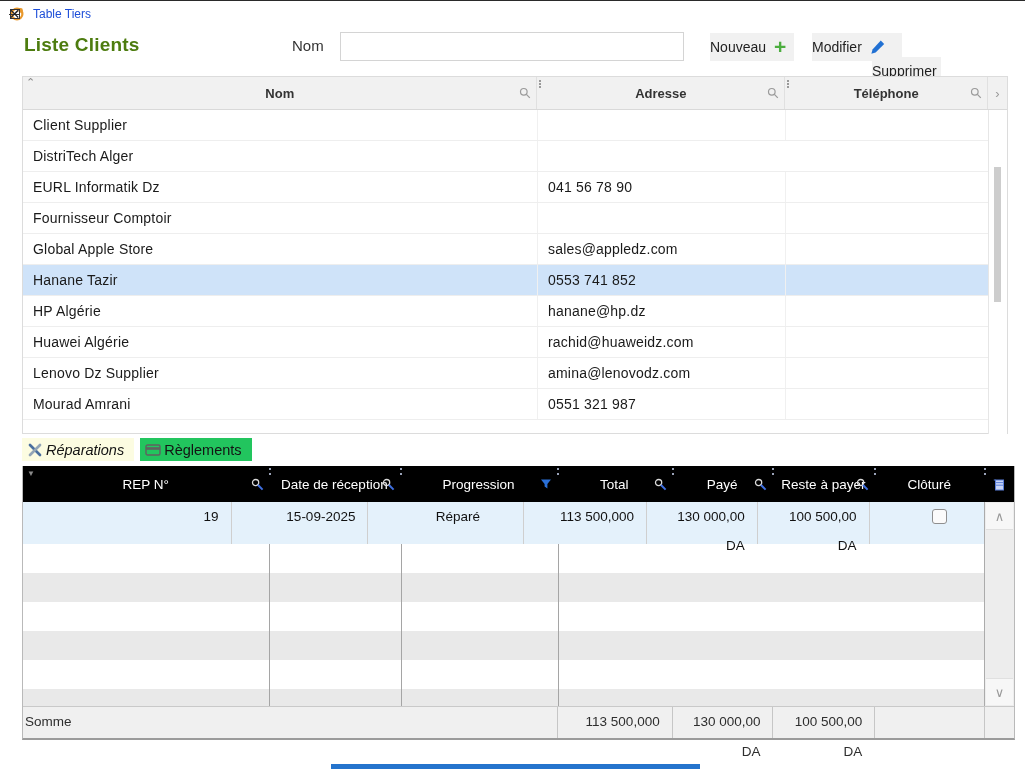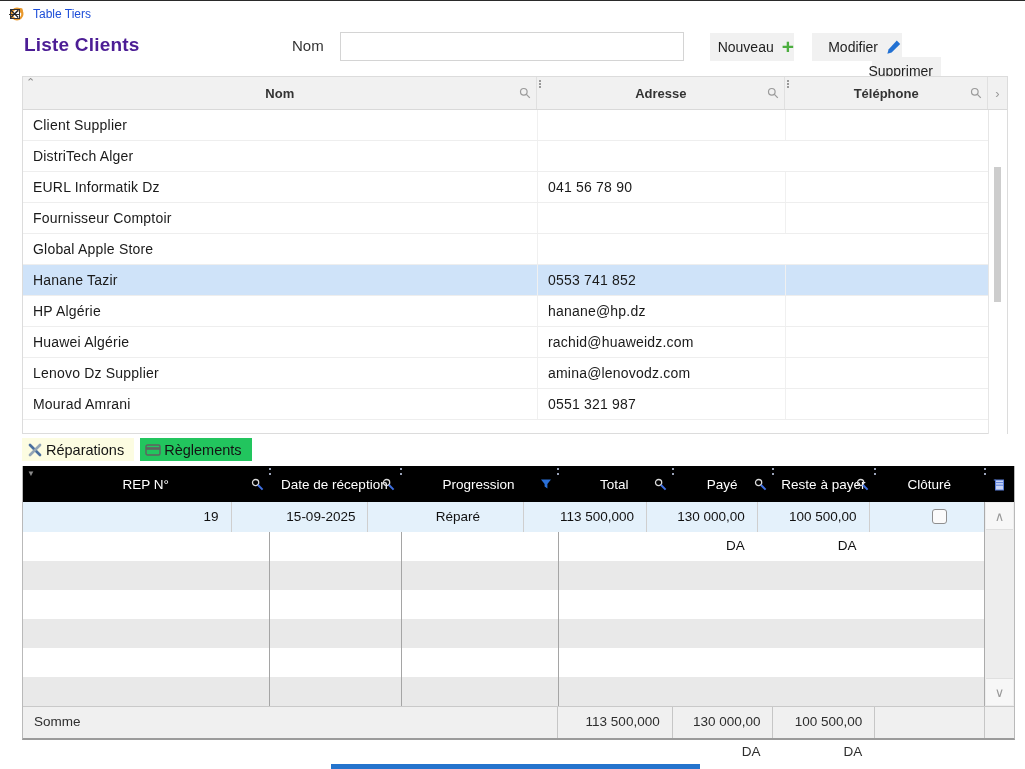--- a/index.html
+++ b/index.html
@@ -12,24 +12,24 @@
   .app-ico { margin-left:10px; width:14px; height:14px; }
   .title-text { margin-left:9px; font-size:12px; color:#1d4ed8; }
   .winbtn { position:absolute; top:0; width:29px; height:26px; display:flex; align-items:center; justify-content:center; cursor:default; }
   .winbtn.min { left:896; }
   .winbtn.max { left:944; }
   .winbtn.cls { left:992; font-size:14px; color:#222; }
   .min-glyph { width:11px; border-top:1.5px solid #333; display:block; }
   .max-glyph { width:10px; height:10px; border:1.3px solid #333; display:block; }
 
   
-  .page-title { position:absolute; left:24px; top:33px; font-size:19px; font-weight:700; color:#4c1d95; letter-spacing:.2px; }
+  .page-title { position:absolute; left:24px; top:33px; font-size:19px; font-weight:700; color:#4d7c0f; letter-spacing:.2px; }
   .nom-label { position:absolute; left:292px; top:36px; font-size:15px; color:#333; }
   .nom-input { position:absolute; left:340px; top:31px; width:344px; height:29px; border:1px solid #d4d4d4; background:#fff; font-size:14px; padding:0 8px; outline:none; }
-  .tbtn { position:absolute; top:32px; height:28px; background:#f1f1f1; border:none; display:flex; align-items:center; justify-content:flex-end; gap:8px; font-size:14px; color:#1f1f1f; font-family:inherit; cursor:pointer; }
+  .tbtn { position:absolute; top:32px; height:28px; background:#f1f1f1; border:none; display:flex; align-items:center; justify-content:flex-start; gap:8px; font-size:14px; color:#1f1f1f; font-family:inherit; cursor:pointer; }
   .btn-new { left:710px; width:84px; }
   .btn-edit { left:812px; width:90px; }
   .btn-del { left:872px; width:69px;margin-top:24px; }
   .plus-glyph { color:#4cae3f; font-size:21px; font-weight:700; line-height:16px; }
 
   
   .ctable { position:absolute; left:22px; top:75px; width:986px; height:358px; border:1px solid #dcdcdc; background:#fff; }
   .chead { display:flex; height:33px; background:#f1f1f1; border-bottom:1px solid #d9d9d9; }
   .chcell { position:relative; display:flex; align-items:center; justify-content:center; font-size:13px; font-weight:700; color:#333; border-right:1px solid #e0e0e0; }
   .chcell:last-child { border-right:none; }
@@ -42,48 +42,48 @@
   .crow { display:flex; height:31px; border-bottom:1px solid #eeeeee; width:966px; background:#fff; }
   .crow.sel { background:#cfe3f9; }
   .ccell { font-size:14px; line-height:30px; padding-left:10px; border-right:1px solid #f0f0f0; overflow:hidden; white-space:nowrap; letter-spacing:.2px; }
   .cc-nom { width:515px; } .cc-adr { width:248px; } .cc-tel { width:203px; border-right:none; }
   .crail { position:absolute; right:0; top:33px; width:19px; height:324px; border-left:1px solid #e6e6e6; background:#fff; }
   .cthumb { position:absolute; left:5px; top:57px; width:7px; height:135px; background:#cdcdcd; }
 
   
   .tabs { position:absolute; left:22px; top:437px; height:23px; display:flex; gap:6px; }
   .tab { height:23px; display:flex; align-items:center; gap:3px; padding:0 10px 0 5px; font-size:14.5px; color:#141414; cursor:pointer; }
-  .tab.active { background:#fcfce1; }
+  .tab.active { background:#fcfce1;font-style:italic; }
   .tab.inactive { background:#22c55e; }
 
   
   .rtable { position:absolute; left:22px; top:465px; width:993px; height:274px; border-left:1px solid #b9b9b9; border-right:1px solid #b9b9b9; border-bottom:2px solid #9b9b9b; background:#fff; }
   .rhead { display:flex; height:36px; background:#000; color:#fff; }
   .rhcell { position:relative; display:flex; align-items:center; justify-content:center; font-size:13.5px; }
   .rhcell:not(:first-child)::before { content:""; position:absolute; left:0; top:2px; height:7px; border-left:2px dotted #9aa3b8; }
   .w-rep{width:246px;} .w-date{width:132px;} .w-prog{width:157px;} .w-tot{width:115px;} .w-pay{width:101px;} .w-rest{width:102px;} .w-clo{width:110px;} .w-rail{width:30px;}
   .rh-ico { position:absolute; right:5px; top:12px; }
   .corner-tri { position:absolute; left:4px; top:3px; font-size:8px; color:#8a8a8a; }
-  .rdatarow { display:flex; height:30px; background:#e4f1fb; width:963px;gap:24px; }
+  .rdatarow { display:flex; height:42px; background:#e4f1fb; width:963px;gap:24px; }
   .rdcell { font-size:13.5px; line-height:29px; border-right:1px solid #cfcfcf; color:#111; }
   .ra-right { text-align:right; padding-right:12px; }
   .ra-center { text-align:center; }
   .checkbox { display:inline-block; width:15px; height:15px; border:1px solid #8f8f8f; border-radius:3px; background:#fbfbfb; margin-top:7px; }
   .emptyrows { position:relative; width:963px; }
   .erow { height:29px; }
   .erow.odd { background:#e9e9e9; }
   .vline { position:absolute; top:0; bottom:0; width:1px; background:#a5a5a5; }
   .rrail { position:absolute; right:0; top:36px; width:30px; height:204px; background:#ededed; border-left:1px solid #ababab; }
   .railbtn { position:absolute; left:1px; width:27px; height:27px; background:#f7f7f7; display:flex; align-items:center; justify-content:center; color:#9a9a9a; font-size:13px; }
   .railbtn.up { top:1px; border-bottom:1px solid #e0e0e0; }
   .railbtn.down { bottom:1px; border-top:1px solid #e0e0e0; }
   .rsum { position:absolute; left:0; top:240px; display:flex; height:32px; width:991px; background:#f0f0f0; border-top:1px solid #c9c9c9; }
   .rscell { font-size:13.5px; line-height:30px; color:#2e2e2e; }
   .rscell.sep { border-left:1px solid #c6c6c6; }
-  .sum-label { padding-left:11px; }
+  .sum-label { padding-left:2px; }
 
   
   .bottom-strip { position:absolute; left:331px; top:763px; width:369px; height:6px; background:#2574cd; }
 
   svg { display:block; }
 </style>
 </head>
 <body>
 
 <div id="app">
@@ -170,20 +170,21 @@
         <div class="ccell cc-adr">041 56 78 90</div>
         <div class="ccell cc-tel"></div>
       </div>
       <div class="crow">
         <div class="ccell cc-nom">Fournisseur Comptoir</div>
         <div class="ccell cc-adr"></div>
         <div class="ccell cc-tel"></div>
       </div>
       <div class="crow">
         <div class="ccell cc-nom">Global Apple Store</div>
+        <div class="ccell cc-adr">sales@appledz.com</div>
         <div class="ccell cc-tel"></div>
       </div>
       <div class="crow sel">
         <div class="ccell cc-nom">Hanane Tazir</div>
         <div class="ccell cc-adr">0553 741 852</div>
         <div class="ccell cc-tel"></div>
       </div>
       <div class="crow">
         <div class="ccell cc-nom">HP Algérie</div>
         <div class="ccell cc-adr">hanane@hp.dz</div>

